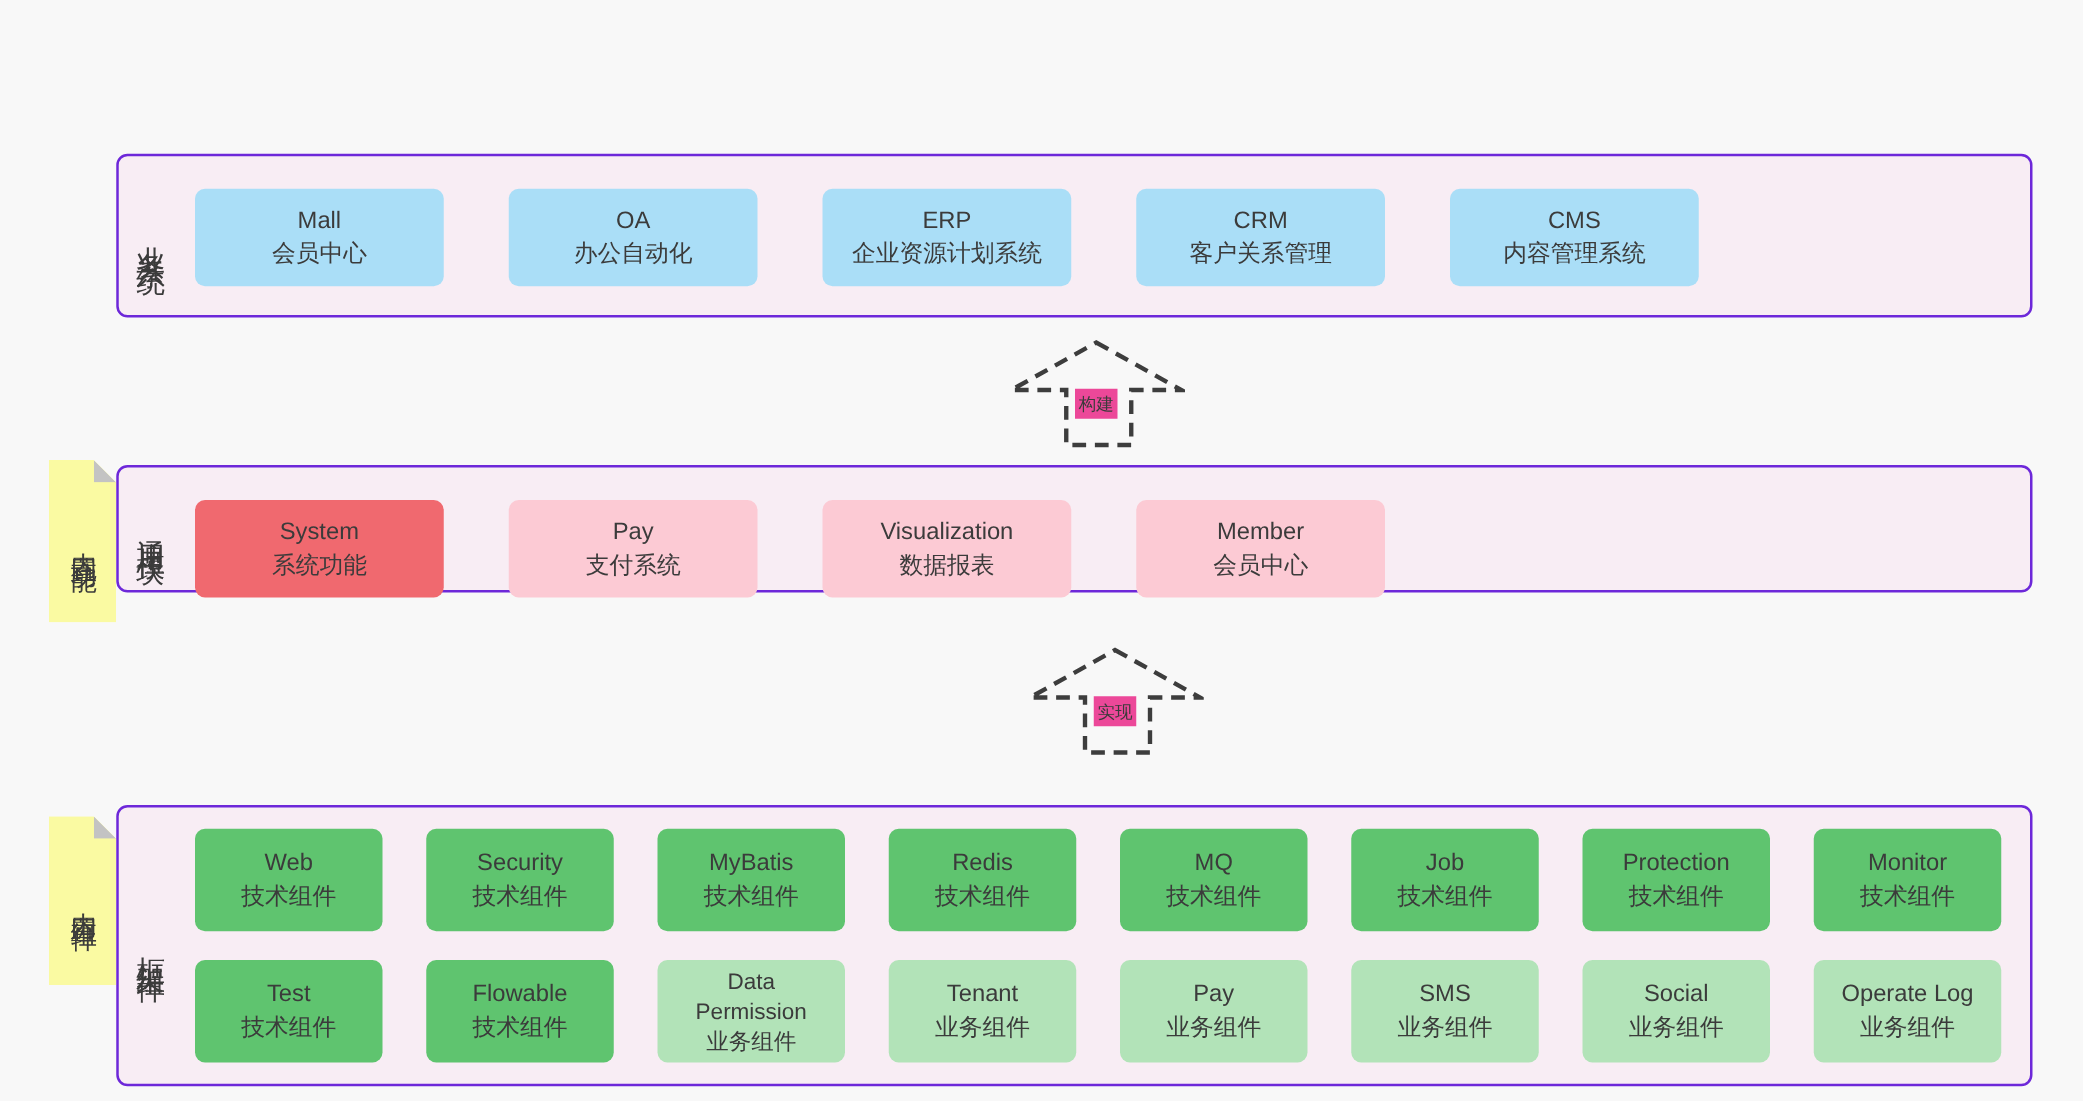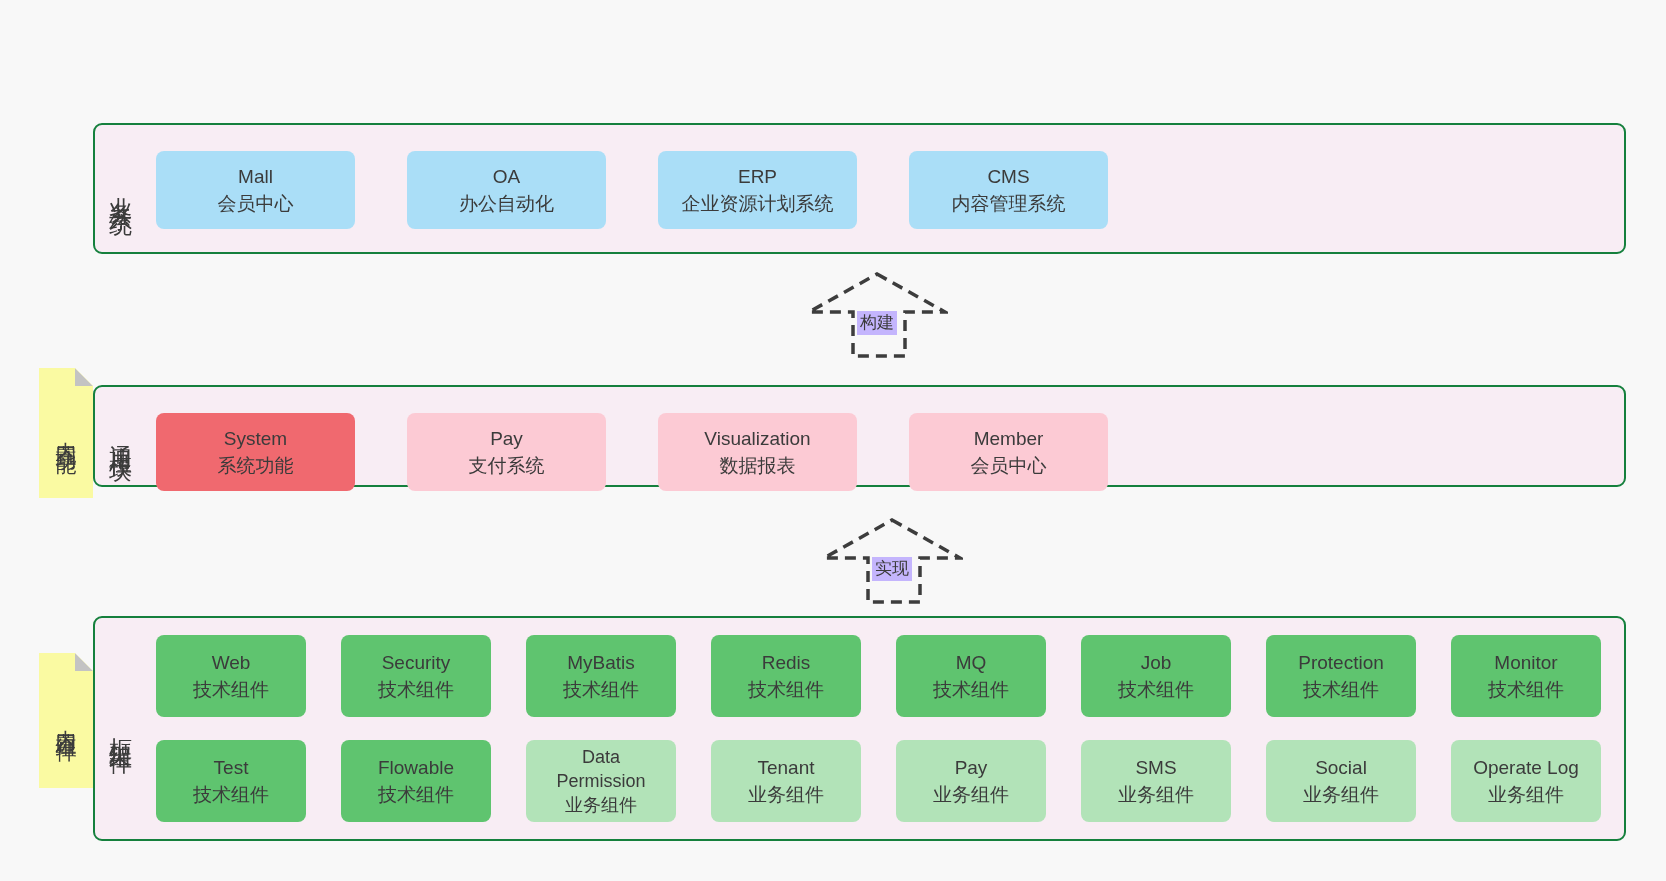--- a/index.html
+++ b/index.html
@@ -5,31 +5,31 @@
   html,body{margin:0;padding:0;}
   body{
     width:1666px;height:881px;position:relative;overflow:hidden;
     background:#f8f8f8;
     font-family:"Liberation Sans","DejaVu Sans",sans-serif;
     color:#3b3b3b;
   }
   
   .panel{
     position:absolute;box-sizing:border-box;
-    background:#f8edf4;border:2px solid #15803d;border-radius:9px;
+    background:#f8edf4;border:2px solid #6d28d9;border-radius:9px;
     z-index:1;
   }
   .panel-label{
     position:absolute;left:11px;top:50%;transform:translateY(-50%);
     writing-mode:vertical-rl;text-orientation:upright;
     font-size:23px;letter-spacing:5px;color:#3b3b3b;white-space:nowrap;
   }
   #panel-business{left:93px;top:123px;width:1533px;height:131px;}
-  #panel-modules{left:93px;top:385px;width:1533px;height:102px;}
-  #panel-components{left:93px;top:616px;width:1533px;height:225px;}
+  #panel-modules{left:93px;top:372px;width:1533px;height:102px;}
+  #panel-components{left:93px;top:644px;width:1533px;height:225px;}
 
   
   .row{position:absolute;left:61px;display:flex;}
   .row.cols6{gap:52px;}
   .row.cols8{gap:35px;}
   #panel-business .row{top:26px;}
   #panel-modules .row{top:26px;}
   #panel-components .row1{top:17px;}
   #panel-components .row2{top:122px;justify-content:space-between;}
 
@@ -64,21 +64,21 @@
     clip-path:polygon(0 0, 100% 100%, 0 100%);
   }
   #sticky-functions{left:39px;top:368px;width:54px;height:130px;}
   #sticky-components{left:39px;top:653px;width:54px;height:135px;}
 
   
   .arrow{position:absolute;width:142px;height:88px;z-index:2;}
   .arrow svg{position:absolute;left:0;top:0;width:100%;height:100%;}
   .arrow-label{
     position:absolute;left:50%;top:40px;transform:translateX(-50%);
-    background:#c4b5fd;font-size:17px;line-height:22px;padding:1px 3px;
+    background:#ec4899;font-size:14px;line-height:22px;padding:1px 3px;
     white-space:nowrap;color:#3b3b3b;
   }
   #arrow-build{left:806px;top:271px;}
   #arrow-implement{left:821px;top:517px;}
 </style>
 </head>
 <body>
 
 <section class="panel" id="panel-business">
   <div class="panel-label">业务系统</div>
@@ -87,20 +87,24 @@
       <span>Mall</span>
       <span>会员中心</span>
     </div>
     <div class="node blue">
       <span>OA</span>
       <span>办公自动化</span>
     </div>
     <div class="node blue">
       <span>ERP</span>
       <span>企业资源计划系统</span>
+    </div>
+    <div class="node blue">
+      <span>CRM</span>
+      <span>客户关系管理</span>
     </div>
     <div class="node blue">
       <span>CMS</span>
       <span>内容管理系统</span>
     </div>
   </div>
 </section>
 
 <div class="arrow" id="arrow-build">
   <svg viewBox="0 0 142 88">

